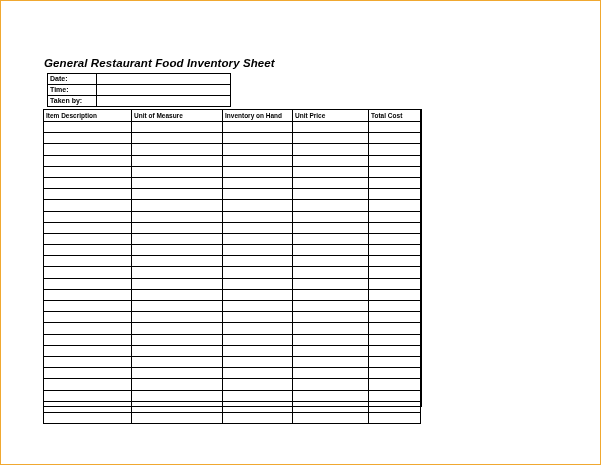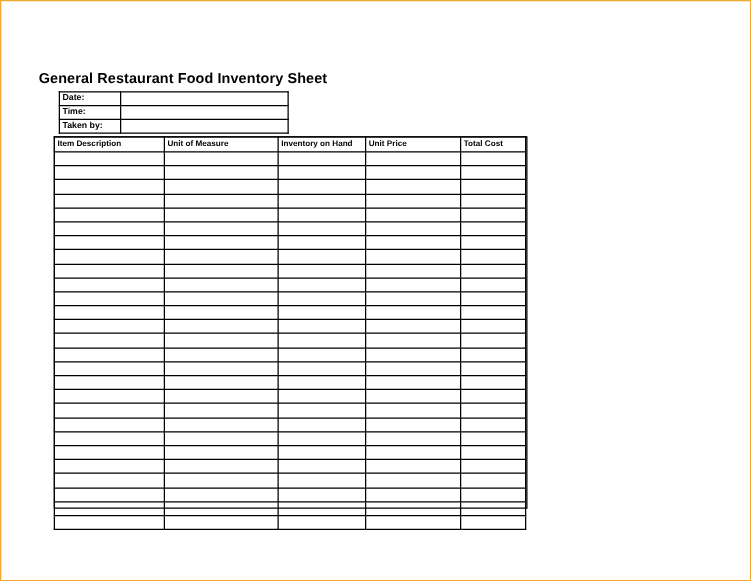--- a/index.html
+++ b/index.html
@@ -24,27 +24,28 @@
   #sheet {
     position: absolute;
     left: 24px;
     top: 24px;
     right: 24px;
     bottom: 24px;
     background: #ffffff;
   }
   #doc-title {
     position: absolute;
-    left: 6px;
+    left: 19px;
     top: 32px;
     font-size: 11.5px;
     font-weight: bold;
     color: #000000;
     letter-spacing: 0.1px;
     white-space: nowrap;
+    font-style: italic;
   }
   
   #meta-table {
     position: absolute;
     left: 22px;
     top: 48px;
     width: 184px;
     border-collapse: collapse;
     table-layout: fixed;
   }

